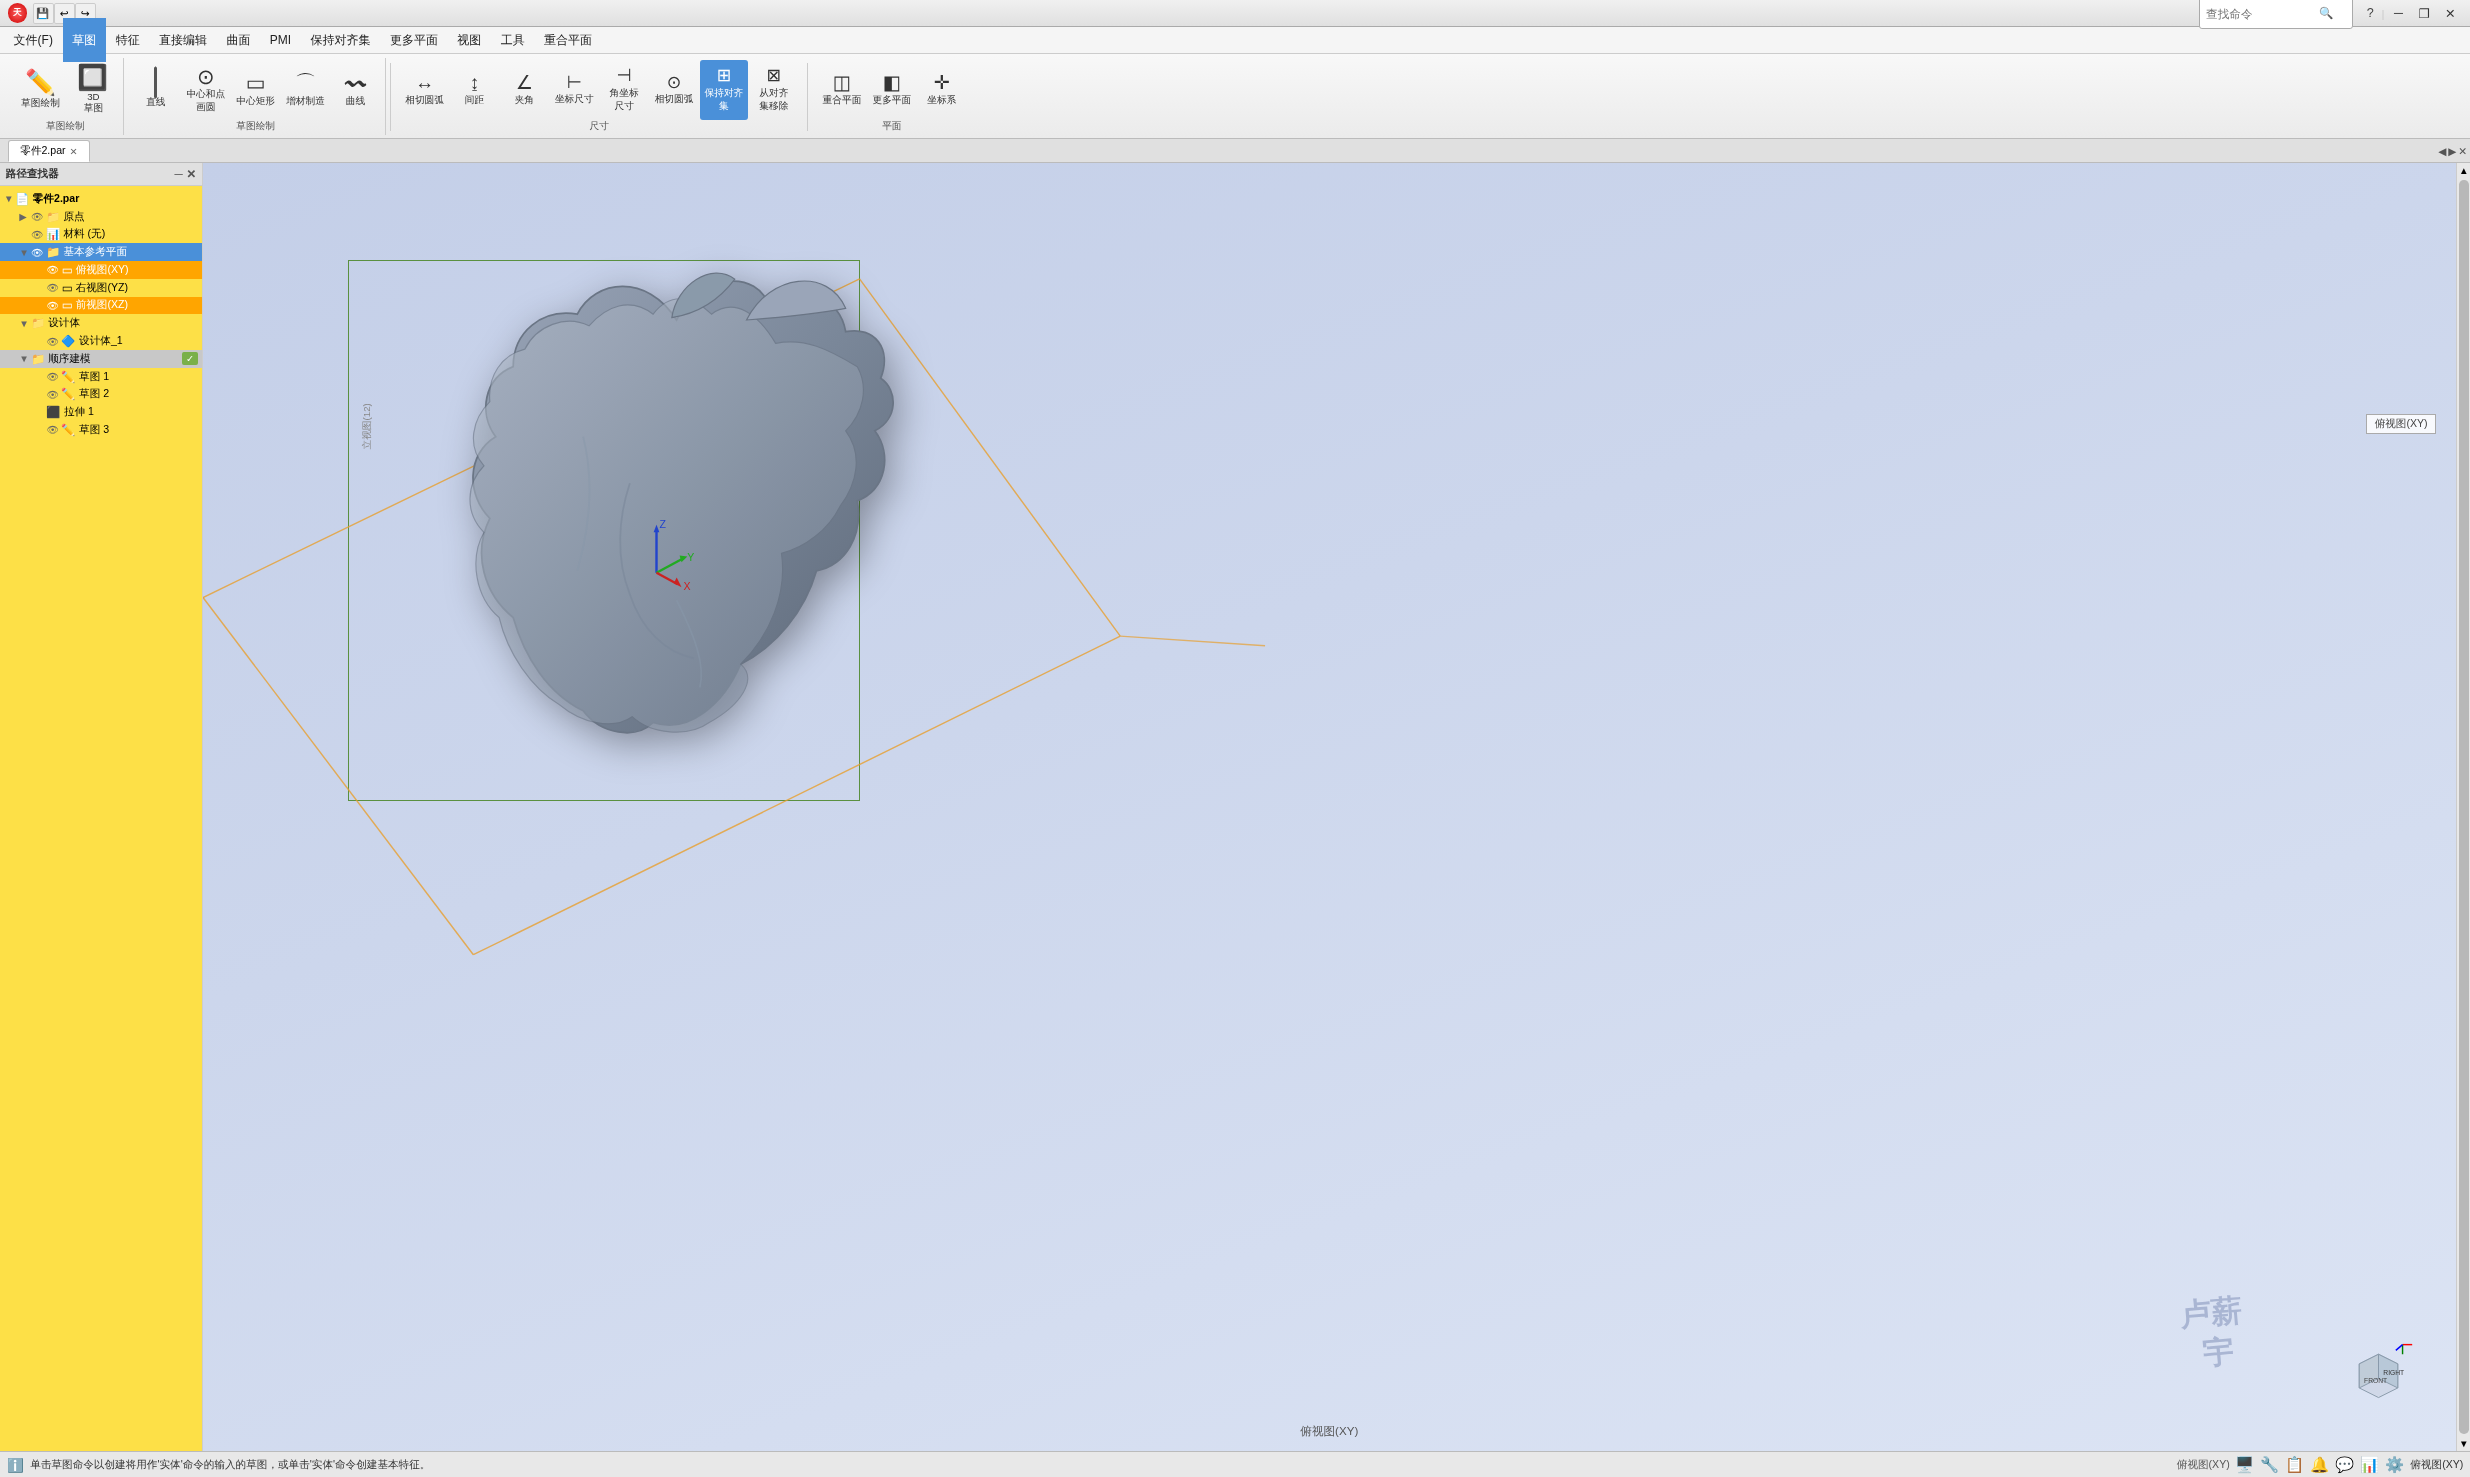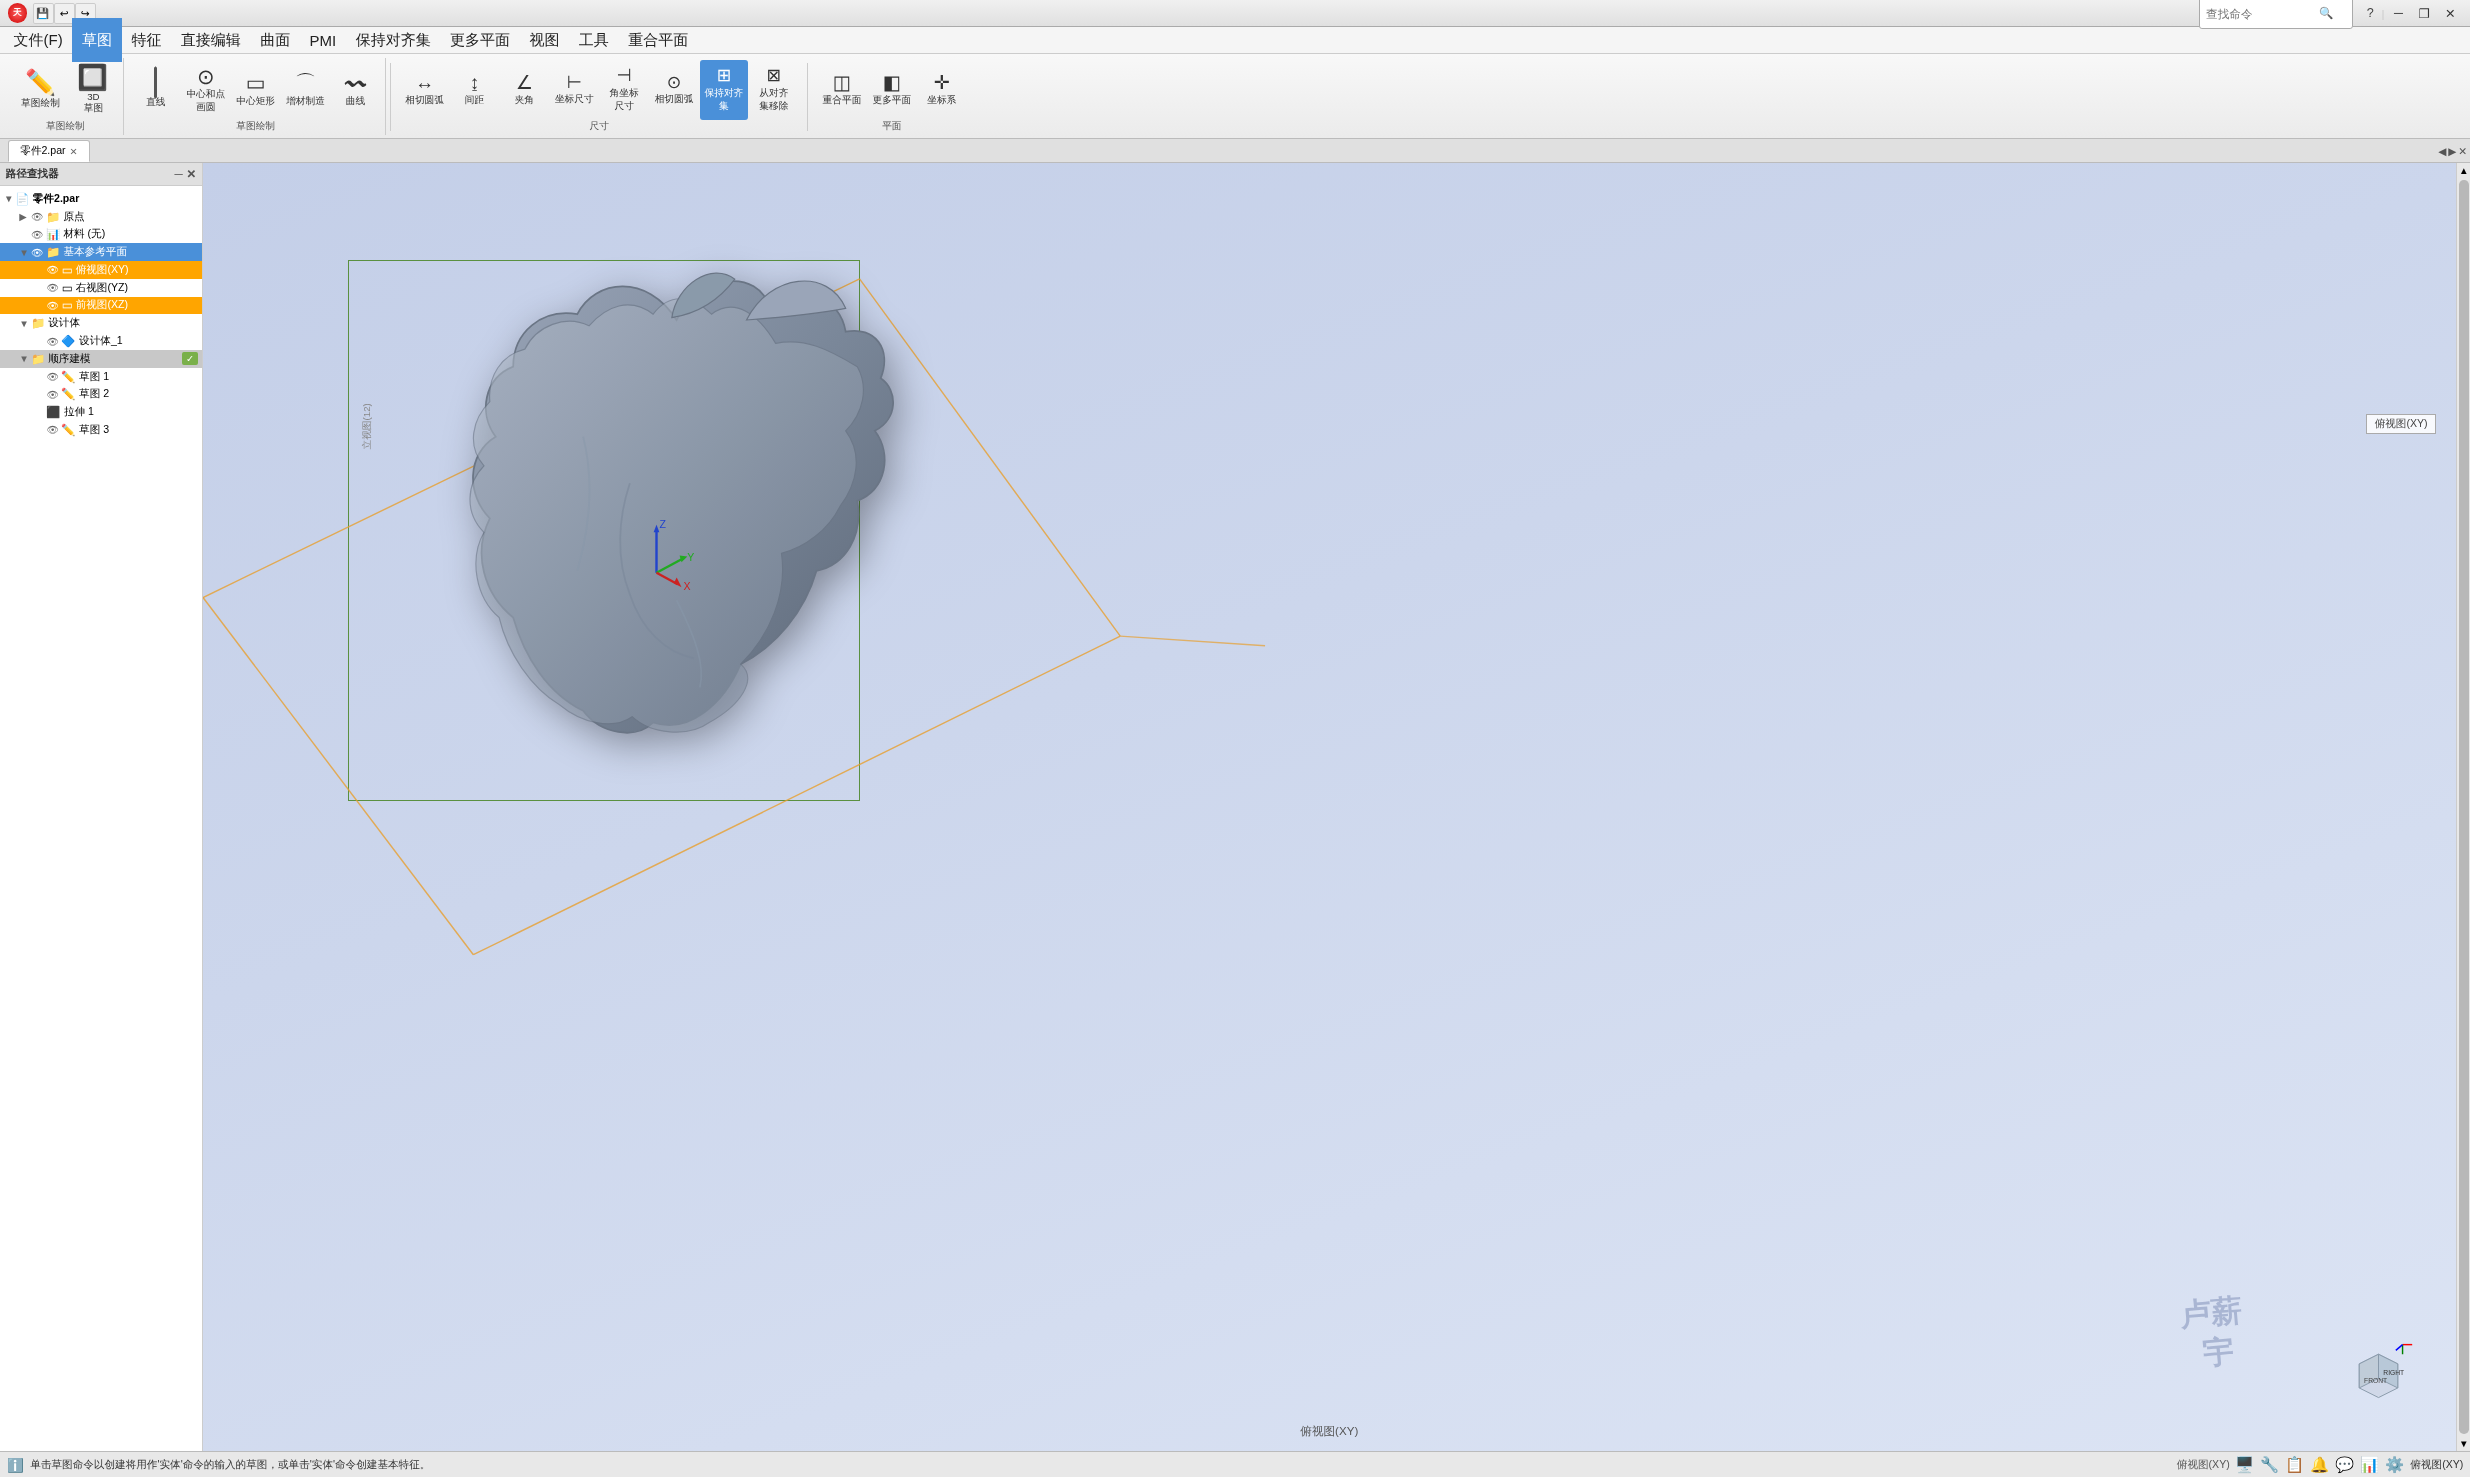--- a/index.html
+++ b/index.html
@@ -13,21 +13,21 @@
     }
     #titlebar .title { flex: 1; text-align: center; font-size: 12.6px; color: #222; }
 
     
     #menubar {
       width: 100%; height: 27px; background: #f5f5f5;
       display: flex; align-items: center;
       border-bottom: 1px solid #ccc; padding: 0 3.9px;
     }
     #menubar .menu-item {
-      padding: 2.9px 9.7px; font-size: 15px; color: #222; cursor: pointer; height: 44px;
+      padding: 2.9px 9.7px; font-size: 12px; color: #222; cursor: pointer; height: 44px;
       display: flex; align-items: center;
     }
     #menubar .menu-item.active { background: #4a90d9; color: white; }
 
     
     #ribbon {
       width: 100%; height: 85px; background: linear-gradient(to bottom, #f8f8f8, #ebebeb);
       border-bottom: 1.9px solid #bbb;
       display: flex; align-items: flex-start; padding: 3.9px 7.7px 0 7.7px; gap: 1.9px;
     }
@@ -59,21 +59,21 @@
       display: flex; align-items: center; gap: 3.9px;
     }
     .tab.active { background: white; border-bottom: 1px solid white; z-index:1; }
     .tab .close { font-size: 9.7px; color: #666; cursor: pointer; }
 
     
     #main { display: flex; height: calc(1477px - 27px - 27px - 85px - 23px - 27px); }
 
     
     #sidebar {
-      width: 203px; min-width: 203px; background: #ffffff; border-right: 1px solid #ccc;
+      width: 203px; min-width: 203px; background: #fde047; border-right: 1px solid #ccc;
       display: flex; flex-direction: column;
     }
     #sidebar-header {
       height: 23px; background: #e0e0e0; display: flex; align-items: center;
       justify-content: space-between; padding: 0 5.8px; border-bottom: 1px solid #ccc;
       font-size: 10.6px; font-weight: bold; color: #333;
     }
     #sidebar-header .controls { display: flex; gap: 3.9px; }
     #sidebar-header .controls span { cursor: pointer; font-size: 11.6px; color: #555; }
     #tree { flex: 1; overflow-y: auto; padding: 3.9px 0; }

